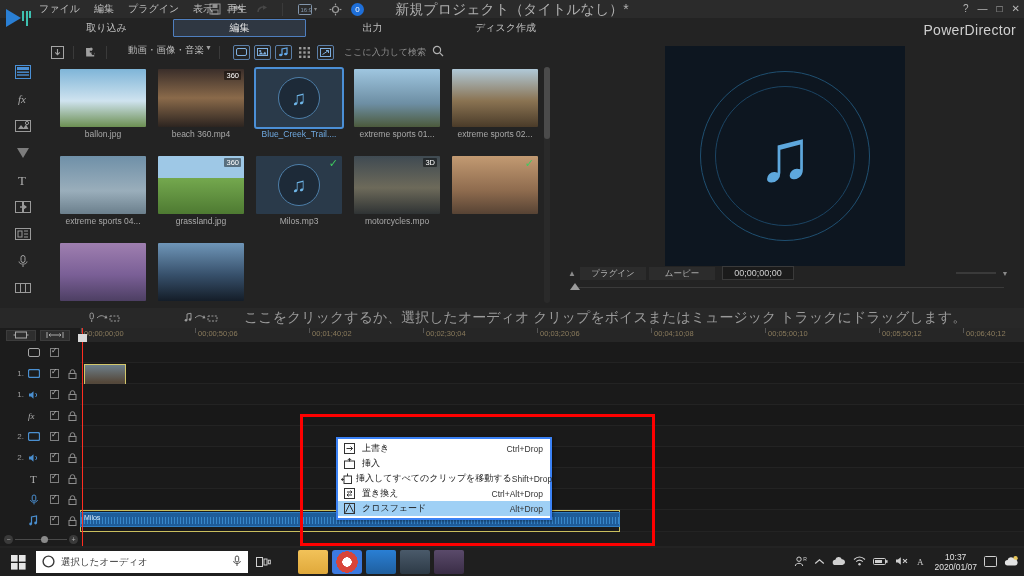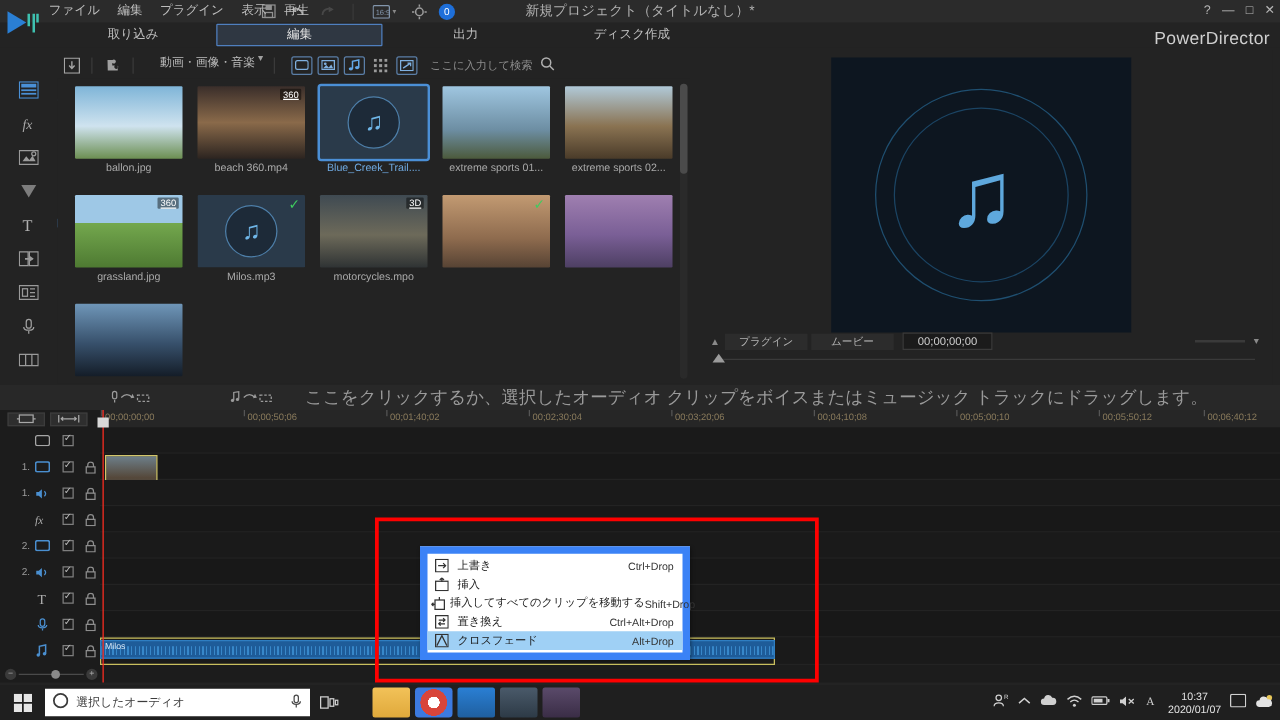--- a/index.html
+++ b/index.html
@@ -12,21 +12,21 @@
   }
   .app { position: relative; width: 1024px; height: 576px; background: #232323; }
 
   
   .titlebar {
     position: absolute; left: 0; top: 0; width: 1024px; height: 18px;
     background: #2b2b2b; display: flex; align-items: center;
   }
   .titlebar .title {
     position: absolute; left: 0; right: 0; text-align: center;
-    font-size: 11px; color: #b0b0b0; line-height: 18px;
+    font-size: 14px; color: #b0b0b0; line-height: 18px;
   }
   .winbtns { position: absolute; right: 4px; top: 0; height: 18px; display: flex; align-items: center; gap: 9px; }
   .winbtns span { font-size: 10px; color: #b6b6b6; cursor: default; line-height: 18px; }
 
   
   .menurow {
     position: absolute; left: 0; top: 0; height: 18px;
     display: flex; align-items: center; gap: 0px; padding-left: 32px;
   }
   .menurow .mi {
@@ -104,21 +104,21 @@
     border-radius: 1px; overflow: hidden; background: #333;
   }
   .cell.sel .thumb { outline: 2px solid #4b8fd6; outline-offset: 0px; }
   .cell.sel .cap { color: #6fa9e0; }
   .cap {
     position: absolute; left: 0; top: 63px; width: 98px; text-align: center;
     font-size: 8.5px; color: #a9a9a9; white-space: nowrap; overflow: hidden; text-overflow: ellipsis;
   }
   .tag360 {
     position: absolute; right: 3px; top: 2px; font-size: 7.5px; color: #ffffff;
-    background: rgba(0,0,0,.45); padding: 0 2px; border-radius: 1px; text-decoration: underline;
+    background: rgba(0,0,0,.45); padding: 0 2px; border-radius: 1px;
   }
   .chk {
     position: absolute; right: 4px; top: 1px; color: #3fcb5f; font-size: 11px; font-weight: bold;
   }
   .audio-thumb {
     width: 100%; height: 100%; background: #2a3a4a;
     display: flex; align-items: center; justify-content: center;
   }
   .audio-thumb .note { color: #6fb6e8; font-size: 26px; }
   .audio-circle {
@@ -188,21 +188,21 @@
 
   .tlzoom { position: absolute; left: 4px; top: 206px; width: 74px; height: 10px; display: flex; align-items: center; justify-content: space-between; }
   .tlzoom .zt { width: 52px; height: 1px; background: #4a4a4a; position: relative; }
   .tlzoom .zh { position: absolute; left: 26px; top: -3px; width: 7px; height: 7px; border-radius: 50%; background: #8a8a8a; }
   .tlzoom .zb { width: 9px; height: 9px; border-radius: 50%; background: #3a3a3a; color: #b0b0b0; font-size: 7px; display: flex; align-items: center; justify-content: center; }
 
   
   .redbox { position: absolute; left: 300px; top: 414px; width: 355px; height: 132px; border: 3px solid #fe0000; pointer-events: none; }
   .ctxmenu {
     position: absolute; left: 336px; top: 437px; width: 216px; background: #ffffff;
-    border: 6px solid #3b82f6; box-shadow: 1px 1px 3px rgba(0,0,0,.4); padding: 2px 0;
+    border: 2px solid #3b82f6; box-shadow: 1px 1px 3px rgba(0,0,0,.4); padding: 2px 0;
   }
   .ctxitem { height: 15px; display: flex; align-items: center; font-size: 9px; color: #1b1b1b; padding: 0 3px; }
   .ctxitem.hl { background: #9fd0f5; }
   .ctxitem .ci { width: 17px; display: flex; align-items: center; justify-content: center; color: #2c2c2c; }
   .ctxitem .cl { flex: 1; padding-left: 4px; white-space: nowrap; }
   .ctxitem .ck { font-size: 8.5px; color: #333; padding-right: 4px; white-space: nowrap; }
 
   
   .taskbar { position: absolute; left: 0; top: 548px; width: 1024px; height: 28px; background: #1f1f1f; display: flex; align-items: center; }
   .startbtn { width: 36px; height: 28px; display: flex; align-items: center; justify-content: center; }
@@ -473,20 +473,24 @@
         <div class="thumb" style="background:linear-gradient(#9fc6e0,#6d8ea3 60%,#4c5a3c);"></div>
         <div class="cap">extreme sports 01...</div>
       </div>
 
       <div class="cell">
         <div class="thumb" style="background:linear-gradient(#b0c9d8,#8a7352 55%,#4a3b29);"></div>
         <div class="cap">extreme sports 02...</div>
       </div>
 
 
+      <div class="cell">
+        <div class="thumb" style="background:linear-gradient(#6f90a8,#9aaebb 60%,#6b7f8c);"></div>
+        <div class="cap">extreme sports 04...</div>
+      </div>
 
       <div class="cell">
         <div class="thumb" style="background:linear-gradient(#9ec8e6 0 38%,#74a84e 38%,#4e7a32);">
           <div class="tag360">360</div>
         </div>
         <div class="cap">grassland.jpg</div>
       </div>
 
       <div class="cell">
         <div class="thumb">

